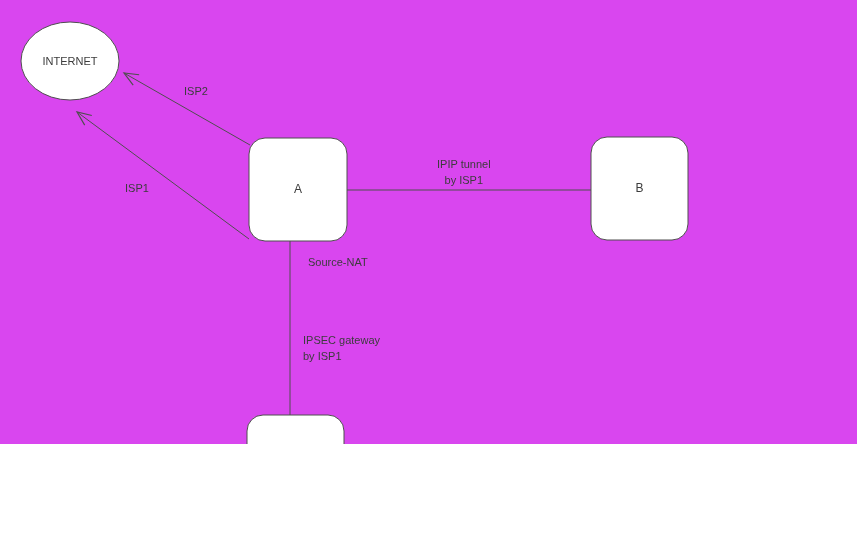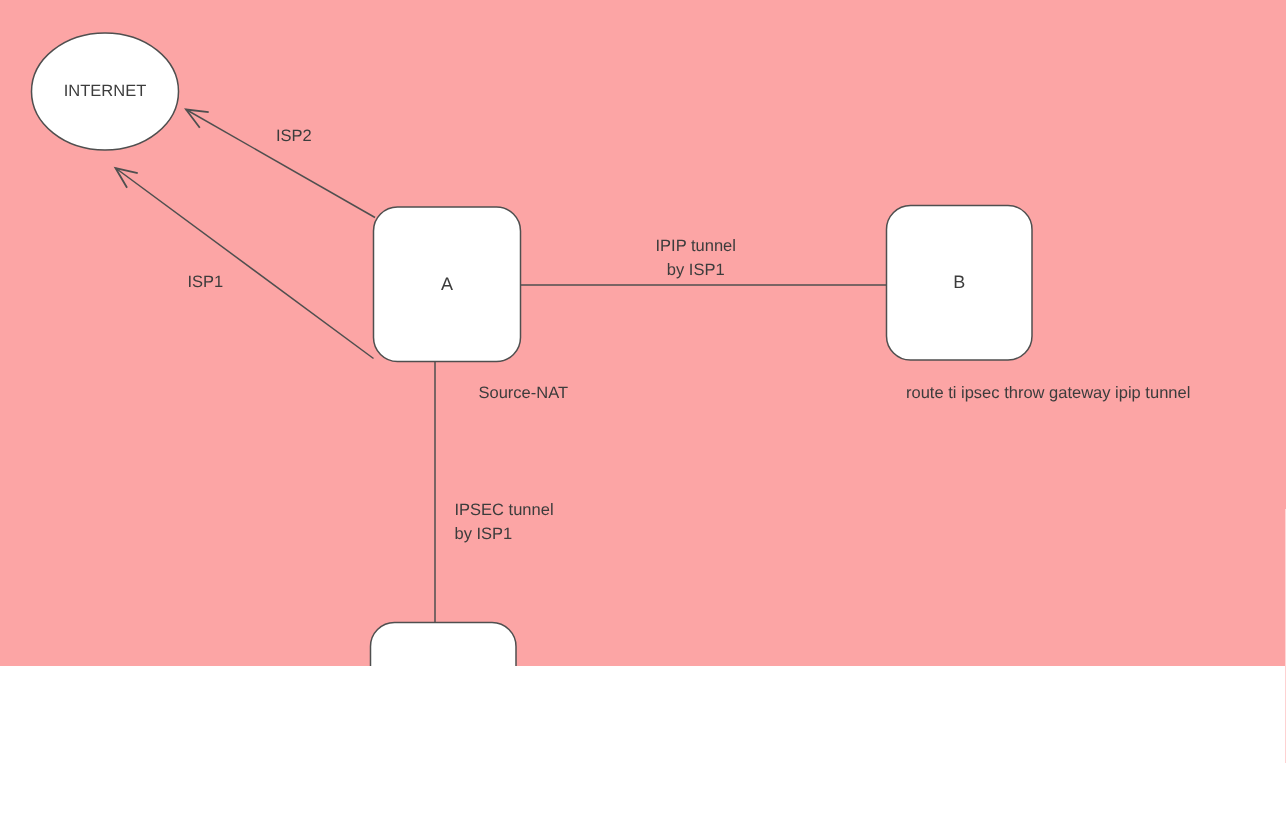--- a/index.html
+++ b/index.html
@@ -4,21 +4,21 @@
 <style>
   html, body {
     margin: 0;
     padding: 0;
     background: #ffffff;
   }
   .canvas {
     position: relative;
     width: 857px;
     height: 444px;
-    background: #fca5a5;
+    background: #d946ef;
     font-family: "Liberation Sans", sans-serif;
     color: #3c3c3c;
     overflow: hidden;
   }
   .shape-layer {
     position: absolute;
     top: 0;
     left: 0;
   }
   .lbl {
@@ -45,21 +45,21 @@
   }
   
   #lbl-internet { left: 20px; top: 54px; width: 100px; }
   #lbl-a { left: 249px; top: 182px; width: 98px; }
   #lbl-b { left: 591px; top: 181px; width: 97px; }
   #lbl-c { left: 247px; top: 459px; width: 97px; }
   #lbl-isp2 { left: 184px; top: 84px; }
   #lbl-isp1 { left: 125px; top: 181px; text-align: center; }
   #lbl-ipip { left: 437px; top: 156px; text-align: center; }
   #lbl-ipsec { left: 303px; top: 332px; }
-  #lbl-source-nat { left: 319px; top: 255px; }
+  #lbl-source-nat { left: 308px; top: 255px; }
   #lbl-route-note { left: 604px; top: 255px; }
 </style>
 </head>
 <body>
 
 <div class="canvas">
 
   <svg class="shape-layer" width="857" height="551" viewBox="0 0 857 551">
     <defs>
       <marker id="openArrow" markerUnits="userSpaceOnUse" markerWidth="18" markerHeight="16" refX="15" refY="7" orient="auto">
@@ -95,21 +95,20 @@
   <div id="lbl-isp2" class="lbl">ISP2</div>
 
   <div id="lbl-isp1" class="lbl">ISP1</div>
 
   <div id="lbl-ipip" class="edge-lbl-block">
     <div>IPIP tunnel</div>
     <div>by ISP1</div>
   </div>
 
   <div id="lbl-ipsec" class="edge-lbl-block">
-    <div>IPSEC tunnel</div>
+    <div>IPSEC gateway</div>
     <div>by ISP1</div>
   </div>
 
   <div id="lbl-source-nat" class="lbl">Source-NAT</div>
 
-  <div id="lbl-route-note" class="lbl">route ti ipsec throw gateway ipip tunnel</div>
 
 </div>
 
 </body></html>

